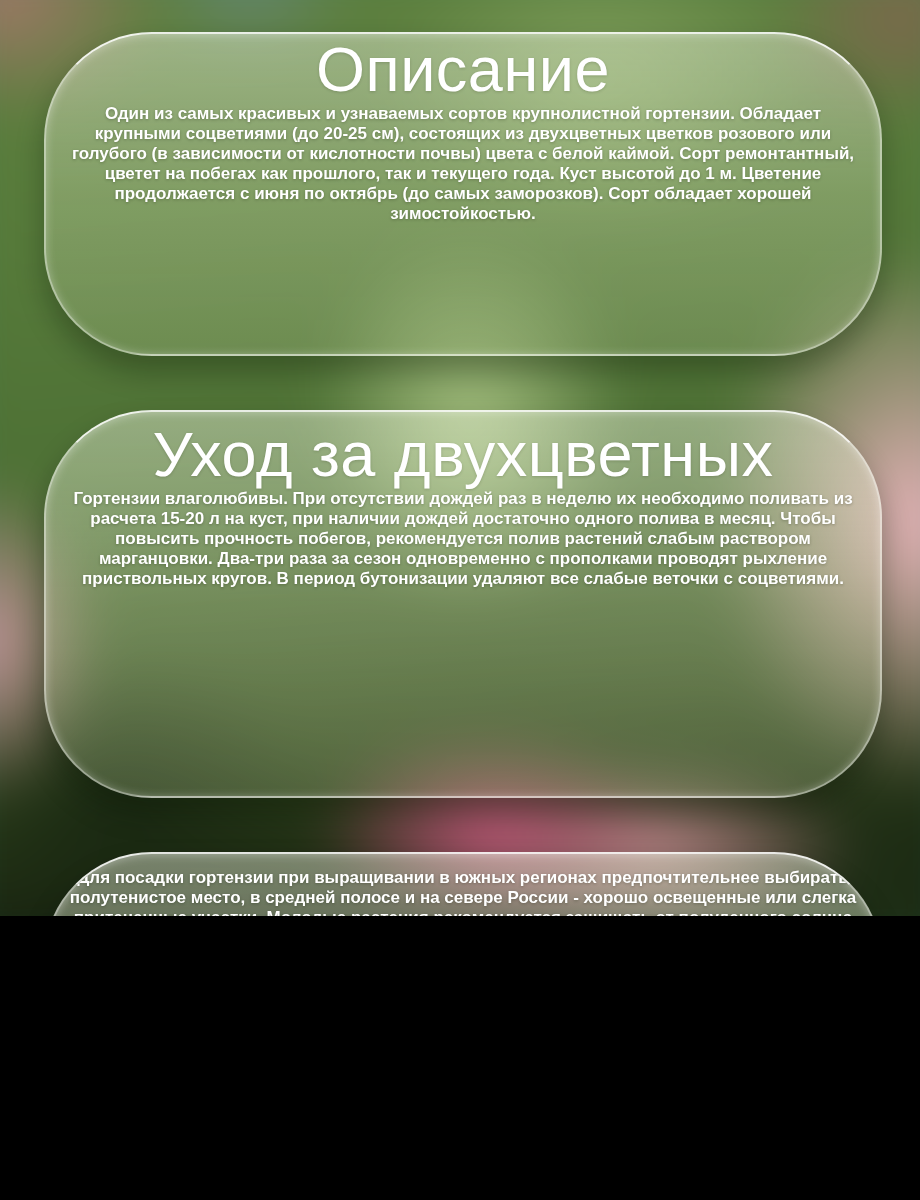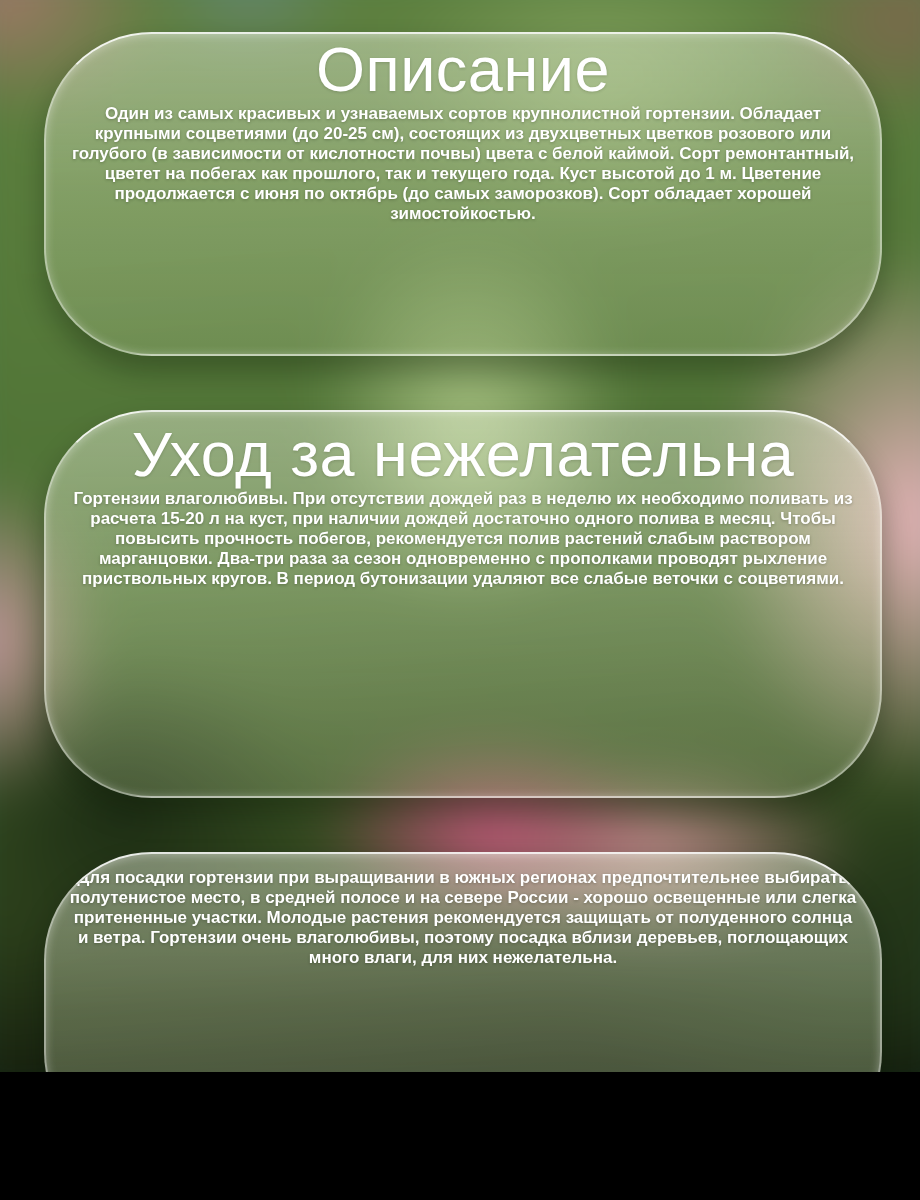--- a/index.html
+++ b/index.html
@@ -1,19 +1,19 @@
 <!DOCTYPE html>
 <html><head>
 <meta charset="utf-8">
 <style>
   html, body { margin: 0; padding: 0; background: #000; }
   .stage {
     position: relative;
     width: 920px;
-    height: 1072px;
+    height: 916px;
     overflow: hidden;
     font-family: "Liberation Sans", sans-serif;
     background: #0f766e;
   }
 
   
   .bg {
     position: absolute;
     inset: -50px;
     filter: blur(26px);
@@ -86,21 +86,21 @@
 <div class="stage">
 
   <div class="bg"></div>
 
   <section class="card card-1">
     <h2>Описание</h2>
     <p>Один из самых красивых и узнаваемых сортов крупнолистной гортензии. Обладает крупными соцветиями (до 20-25 см), состоящих из двухцветных цветков розового или голубого (в зависимости от кислотности почвы) цвета с белой каймой. Сорт ремонтантный, цветет на побегах как прошлого, так и текущего года. Куст высотой до 1 м. Цветение продолжается с июня по октябрь (до самых заморозков). Сорт обладает хорошей зимостойкостью.</p>
   </section>
 
   <section class="card card-2">
-    <h2>Уход за нежелательна</h2>
+    <h2>Уход за двухцветных</h2>
     <p>Гортензии влаголюбивы. При отсутствии дождей раз в неделю их необходимо поливать из расчета 15-20 л на куст, при наличии дождей достаточно одного полива в месяц. Чтобы повысить прочность побегов, рекомендуется полив растений слабым раствором марганцовки. Два-три раза за сезон одновременно с прополками проводят рыхление приствольных кругов. В период бутонизации удаляют все слабые веточки с соцветиями.</p>
   </section>
 
   <section class="card card-3">
     <p>Для посадки гортензии при выращивании в южных регионах предпочтительнее выбирать полутенистое место, в средней полосе и на севере России - хорошо освещенные или слегка притененные участки. Молодые растения рекомендуется защищать от полуденного солнца и ветра. Гортензии очень влаголюбивы, поэтому посадка вблизи деревьев, поглощающих много влаги, для них нежелательна.</p>
   </section>
 
   <div class="logo">
     <svg width="412" height="124" viewBox="0 0 412 124" xmlns="http://www.w3.org/2000/svg">
 

